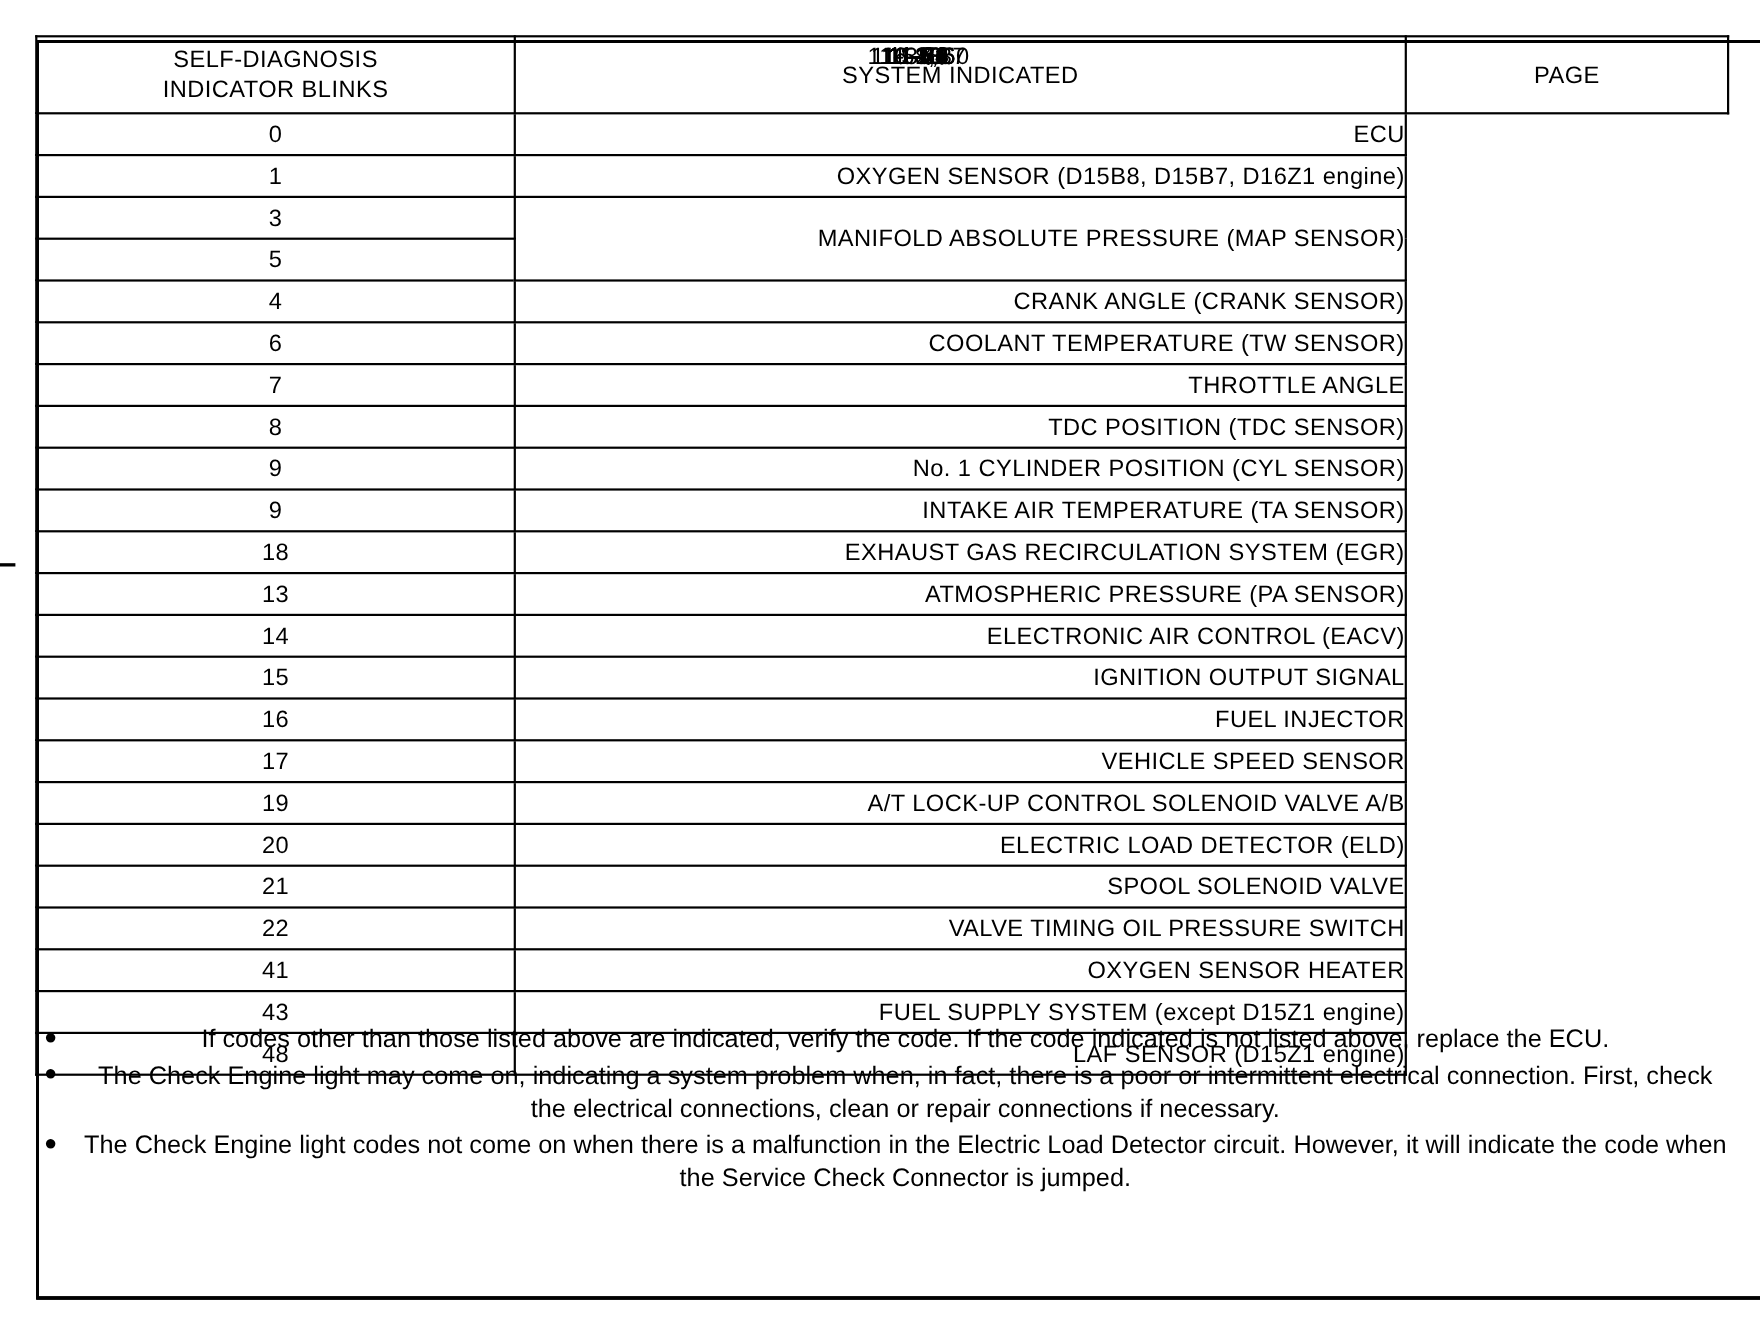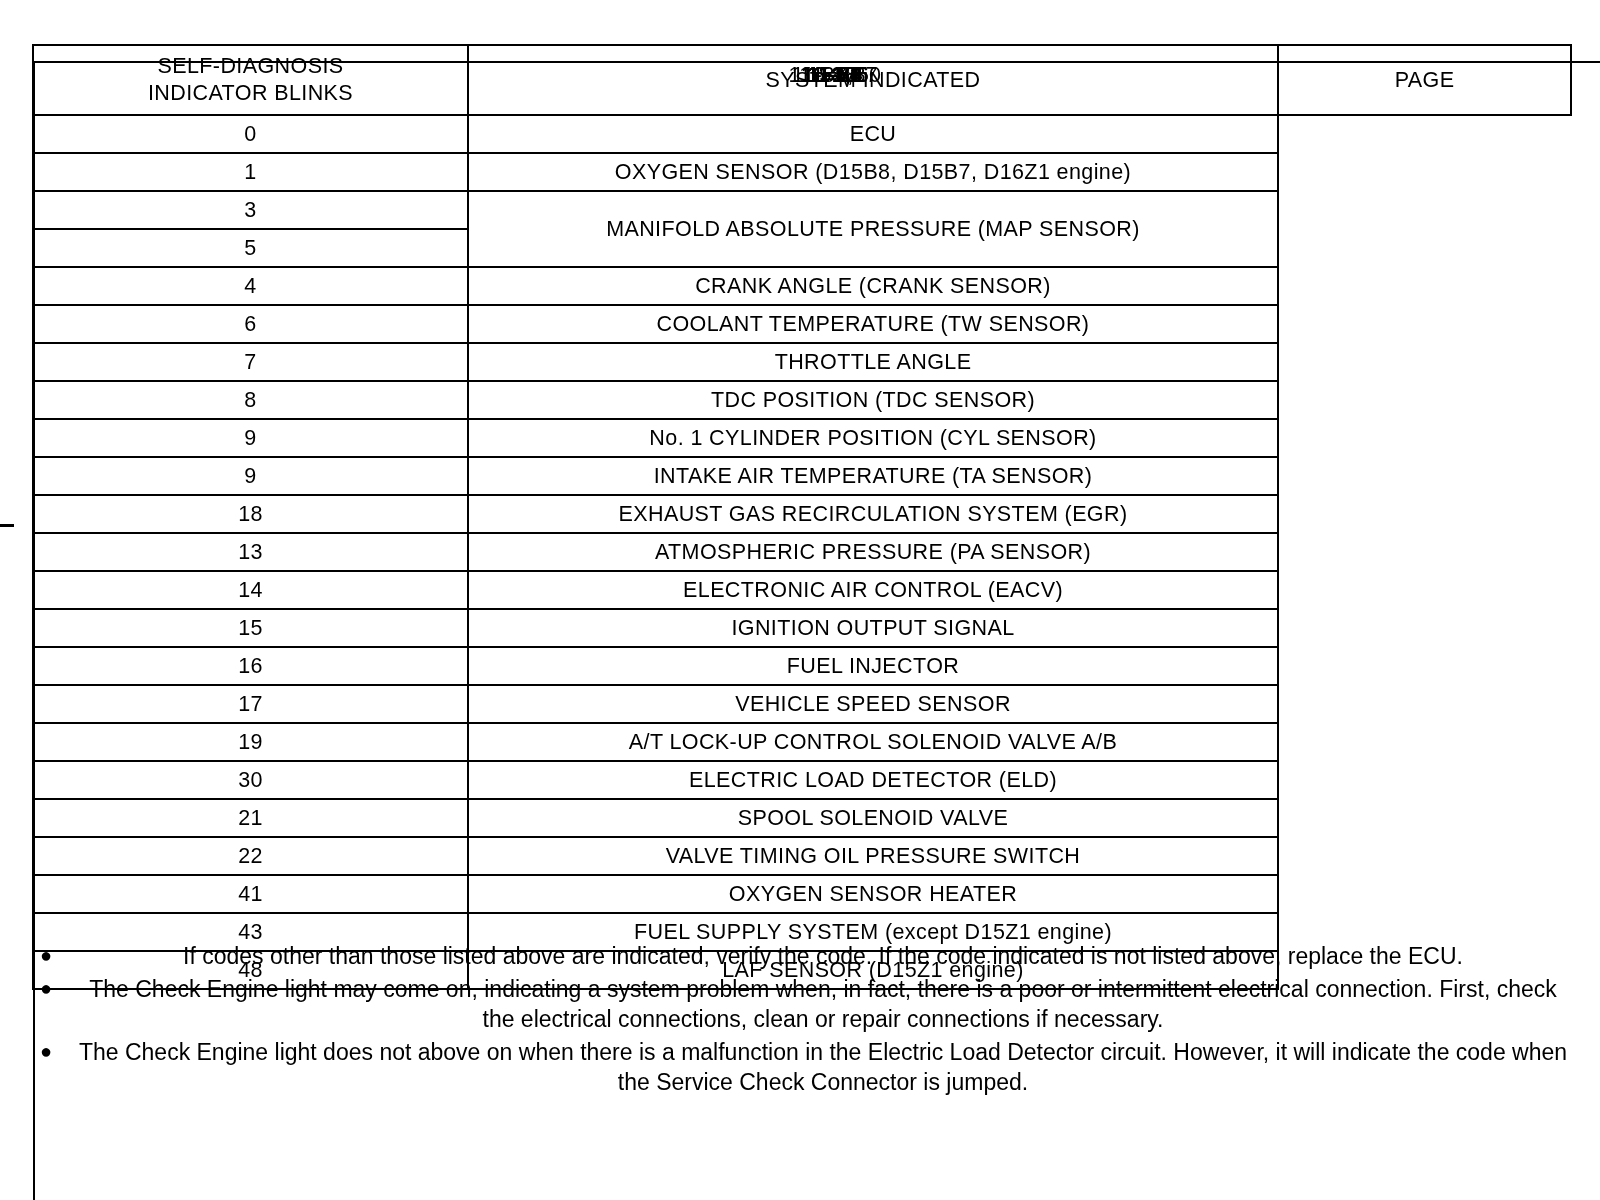--- a/index.html
+++ b/index.html
@@ -10,21 +10,21 @@
   body {
     width: 1600px;
     height: 1200px;
     font-family: "Liberation Sans", sans-serif;
     color: #000000;
     position: relative;
     overflow: hidden;
   }
   .page {
     position: absolute;
-    left: 0; top: 16px;
+    left: 0; top: 4px;
     width: 1600px;
     height: 1140px;
   }
   .left-tick {
     position: absolute;
     left: 0;
     top: 508px;
     width: 14px;
     height: 3px;
     background: #000;
@@ -58,21 +58,21 @@
   thead th .hdr-line { display: block; }
 
   tbody td {
     height: 36px;
   }
   td.blinks {
     text-align: center;
     vertical-align: middle;
   }
   td.system {
-    text-align: center;
+    text-align: right;
     vertical-align: middle;
     padding-left: 26px;
   }
   td.page {
     text-align: center;
     vertical-align: middle;
   }
   .notes {
     position: absolute;
     left: 32px;
@@ -201,21 +201,21 @@
         <td class="blinks">17</td>
         <td class="system">VEHICLE SPEED SENSOR</td>
         <td class="page">11-74</td>
       </tr>
       <tr>
         <td class="blinks">19</td>
         <td class="system">A/T LOCK-UP CONTROL SOLENOID VALVE A/B</td>
         <td class="page">11-76</td>
       </tr>
       <tr>
-        <td class="blinks">30</td>
+        <td class="blinks">20</td>
         <td class="system">ELECTRIC LOAD DETECTOR (ELD)</td>
         <td class="page">11-78</td>
       </tr>
       <tr>
         <td class="blinks">21</td>
         <td class="system">SPOOL SOLENOID VALVE</td>
         <td class="page">6-18</td>
       </tr>
       <tr>
         <td class="blinks">22</td>
@@ -244,17 +244,17 @@
     <div class="note">
       <span class="bullet">●</span>
       <span class="note-text">If codes other than those listed above are indicated, verify the code. If the code indicated is not listed above, replace the ECU.</span>
     </div>
     <div class="note">
       <span class="bullet">●</span>
       <span class="note-text">The Check Engine light may come on, indicating a system problem when, in fact, there is a poor or intermittent electrical connection. First, check the electrical connections, clean or repair connections if necessary.</span>
     </div>
     <div class="note">
       <span class="bullet">●</span>
-      <span class="note-text">The Check Engine light does not above on when there is a malfunction in the Electric Load Detector circuit. However, it will indicate the code when the Service Check Connector is jumped.</span>
+      <span class="note-text">The Check Engine light codes not come on when there is a malfunction in the Electric Load Detector circuit. However, it will indicate the code when the Service Check Connector is jumped.</span>
     </div>
   </div>
 
 </div>
 
 </body></html>

